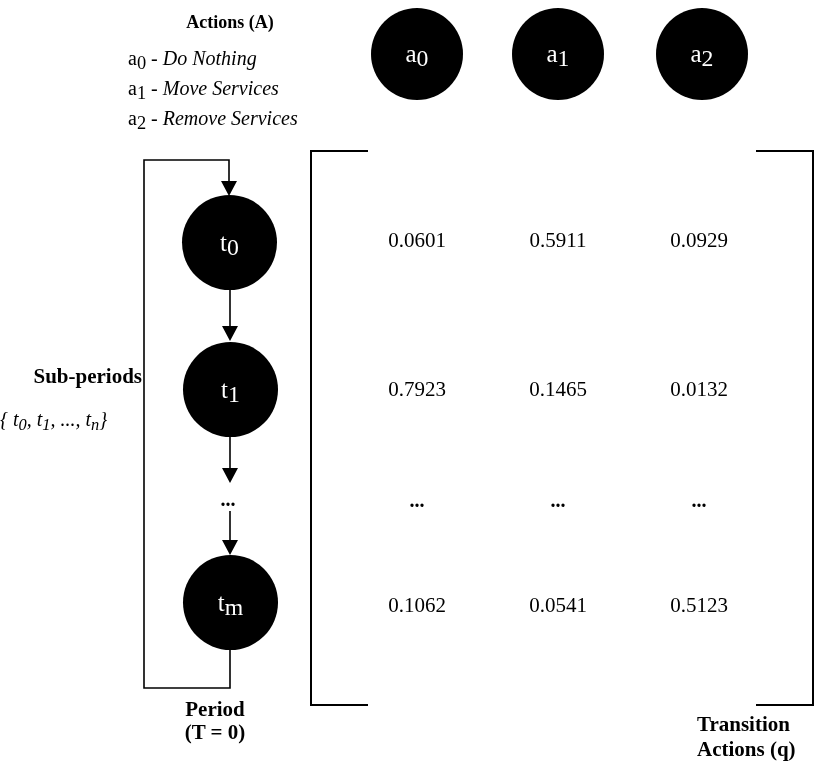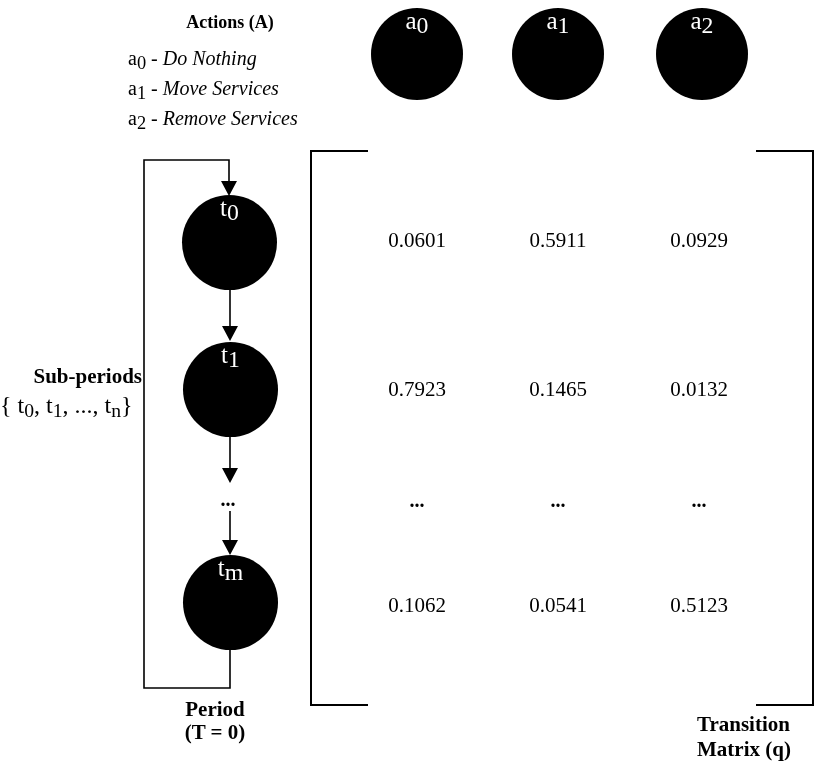--- a/index.html
+++ b/index.html
@@ -14,32 +14,32 @@
   .actions-heading{position:absolute;left:150px;top:12px;width:160px;text-align:center;
     font-weight:bold;font-size:18px;}
   .legend-line{position:absolute;left:128px;font-size:20px;white-space:nowrap;}
   .lg0{top:47px}.lg1{top:77px}.lg2{top:107px}
   .legend-sym{font-style:normal;}
   .lsub{font-size:0.92em;vertical-align:-0.2em;}
   .legend-desc,.legend-dash{font-style:italic;}
 
   .subperiods-heading{position:absolute;left:2px;top:364px;width:140px;
     font-weight:bold;font-size:21px;text-align:right;}
-  .subperiods-set{position:absolute;left:0px;top:392px;width:150px;
-    font-size:24px;white-space:nowrap;}
+  .subperiods-set{position:absolute;left:0px;top:408px;width:150px;
+    font-style:italic;font-size:20px;white-space:nowrap;}
   .ssub{font-size:0.82em;vertical-align:-0.22em;}
 
   .period-label{position:absolute;left:150px;top:698px;width:130px;text-align:center;
     font-weight:bold;font-size:21px;line-height:23px;}
   .matrix-label{position:absolute;left:697px;top:712px;width:135px;text-align:left;
     font-weight:bold;font-size:21px;line-height:25px;}
 
   
   .node{position:absolute;background:#000;border-radius:50%;
-    display:flex;justify-content:center;
+    display:flex;align-items:center;justify-content:center;
     color:#fff;font-size:25px;line-height:1;}
   .node .csub{font-size:0.95em;vertical-align:baseline;position:relative;top:0.18em;}
   .a0{left:371px;top:8px;width:92px;height:92px;}
   .a1{left:512px;top:8px;width:92px;height:92px;}
   .a2{left:656px;top:8px;width:92px;height:92px;}
   .t0{left:182px;top:195px;width:95px;height:95px;}
   .t1{left:183px;top:342px;width:95px;height:95px;}
   .tm{left:183px;top:555px;width:95px;height:95px;}
 
   .flow-ellipsis{position:absolute;left:193px;top:486px;width:70px;height:26px;
@@ -126,16 +126,16 @@
   <div class="cell row2 col0 dots">...</div>
   <div class="cell row2 col1 dots">...</div>
   <div class="cell row2 col2 dots">...</div>
 
   <div class="cell row3 col0">0.1062</div>
   <div class="cell row3 col1">0.0541</div>
   <div class="cell row3 col2">0.5123</div>
 
   <div class="matrix-label">
     <div>Transition</div>
-    <div>Matrix (q)</div>
+    <div>Actions (q)</div>
   </div>
 
 </div>
 
 </body></html>

